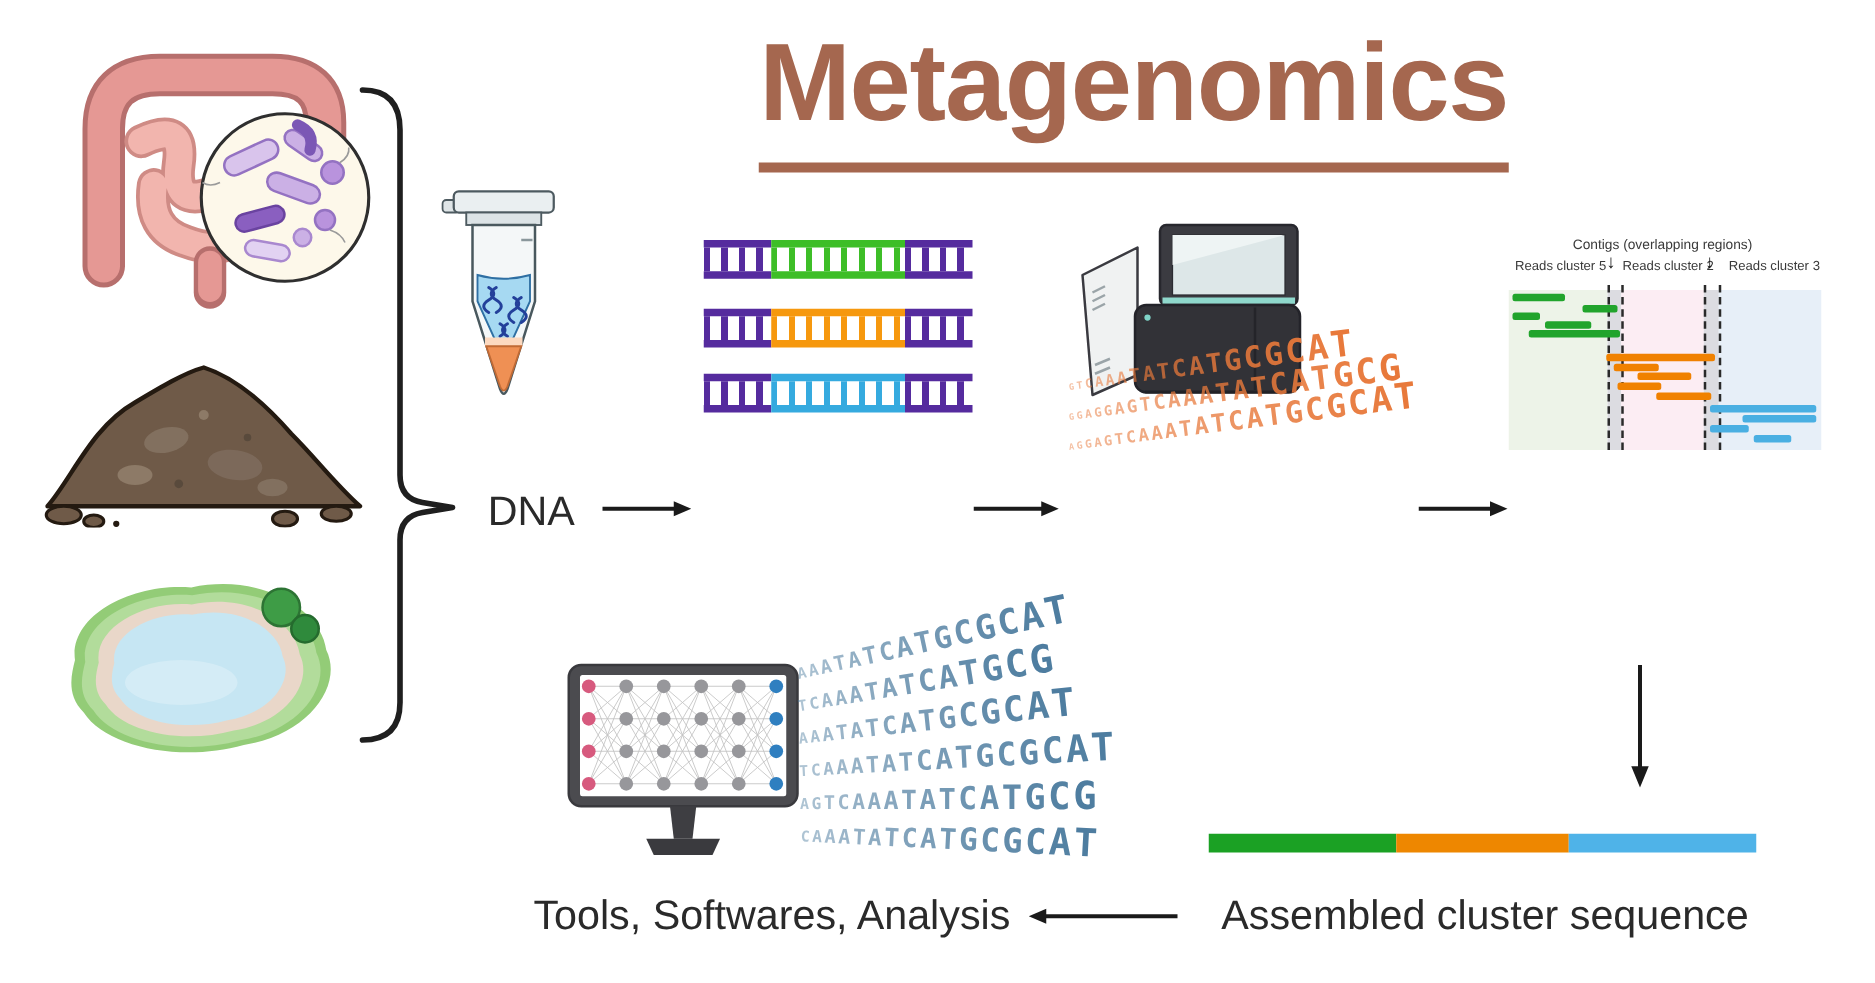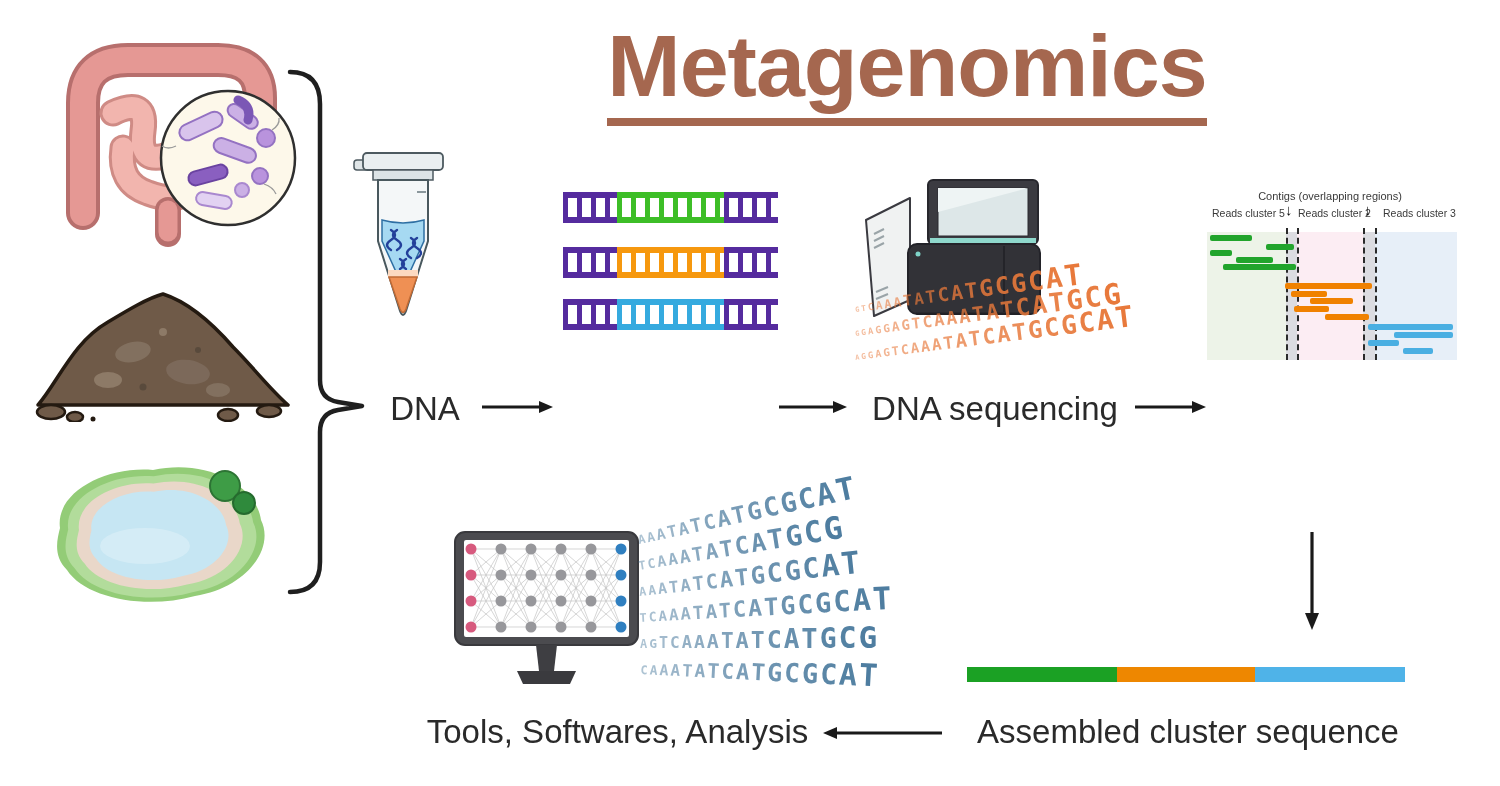--- a/index.html
+++ b/index.html
@@ -2,21 +2,21 @@
 <html><head>
 <meta charset="utf-8">
 <style>
   html,body{margin:0;padding:0;background:#ffffff;}
   #canvas{position:relative;width:1500px;height:786px;background:#ffffff;overflow:hidden;
           font-family:"Liberation Sans",sans-serif;color:#2a2a2a;}
   .abs{position:absolute;}
   .label{font-size:33px;color:#2a2a2a;line-height:1.2;}
   .center{text-align:center;}
   #title{font-size:88px;font-weight:bold;letter-spacing:-1px;line-height:1;}
-  #title span{display:inline-block;border-bottom:8px solid;padding-bottom:8px;}
+  #title span{display:inline-block;border-bottom:8px solid;padding-bottom:20px;}
   
   .ladder{display:flex;width:215px;height:31px;}
   .ladder-seg{height:100%;box-sizing:border-box;border-top:6px solid;border-bottom:6px solid;}
   
   .fan{position:absolute;}
   .fan-line{position:absolute;left:0;white-space:nowrap;transform-origin:left bottom;
             font-family:"DejaVu Sans Mono",monospace;font-weight:bold;letter-spacing:2px;line-height:1;}
   
   #contigs{width:260px;height:175px;font-size:10.5px;color:#3a3a3a;}
   #contigs .region{position:absolute;top:0;bottom:0;}
@@ -194,21 +194,20 @@
 
   <div class="abs label center" style="left:375px;top:389px;width:100px;">DNA</div>
   <svg class="abs" style="left:480px;top:398px;" width="75" height="18">
     <line x1="2" y1="9" x2="60" y2="9" stroke="#1a1a1a" stroke-width="3.2"></line>
       <polygon points="59,3 73,9 59,15" fill="#1a1a1a"></polygon>
   </svg>
   <svg class="abs" style="left:777px;top:398px;" width="72" height="18">
     <line x1="2" y1="9" x2="57" y2="9" stroke="#1a1a1a" stroke-width="3.2"></line>
       <polygon points="56,3 70,9 56,15" fill="#1a1a1a"></polygon>
   </svg>
-  <div class="abs label center" style="left:865px;top:389px;width:260px;">DNA sequencing</div>
   <svg class="abs" style="left:1133px;top:398px;" width="75" height="18">
     <line x1="2" y1="9" x2="60" y2="9" stroke="#1a1a1a" stroke-width="3.2"></line>
       <polygon points="59,3 73,9 59,15" fill="#1a1a1a"></polygon>
   </svg>
 
   <svg class="abs" style="left:453px;top:530px;" width="190" height="156" viewBox="0 0 190 156">
     <rect x="2" y="2" width="183" height="113" rx="10" fill="#4b4b4f" stroke="#39393d" stroke-width="2"></rect>
     <rect x="11" y="10" width="165" height="97" rx="2" fill="#ffffff"></rect>
     <polygon points="83,115 104,115 101,141 86,141" fill="#3e3e42"></polygon>
     <polygon points="64,141 123,141 117,154 70,154" fill="#3a3a3e"></polygon>

